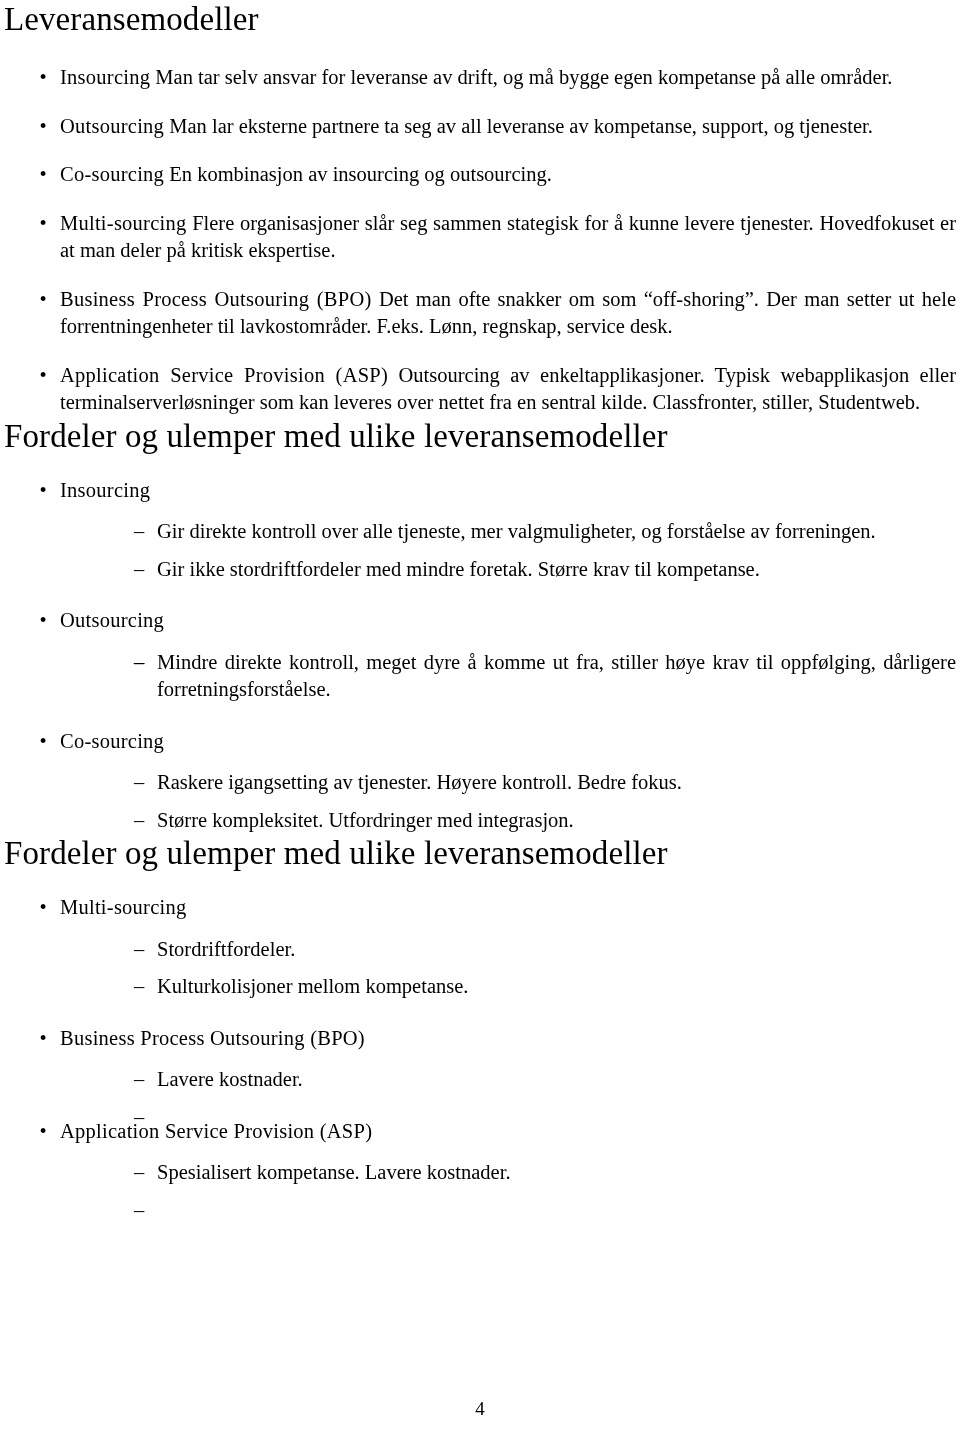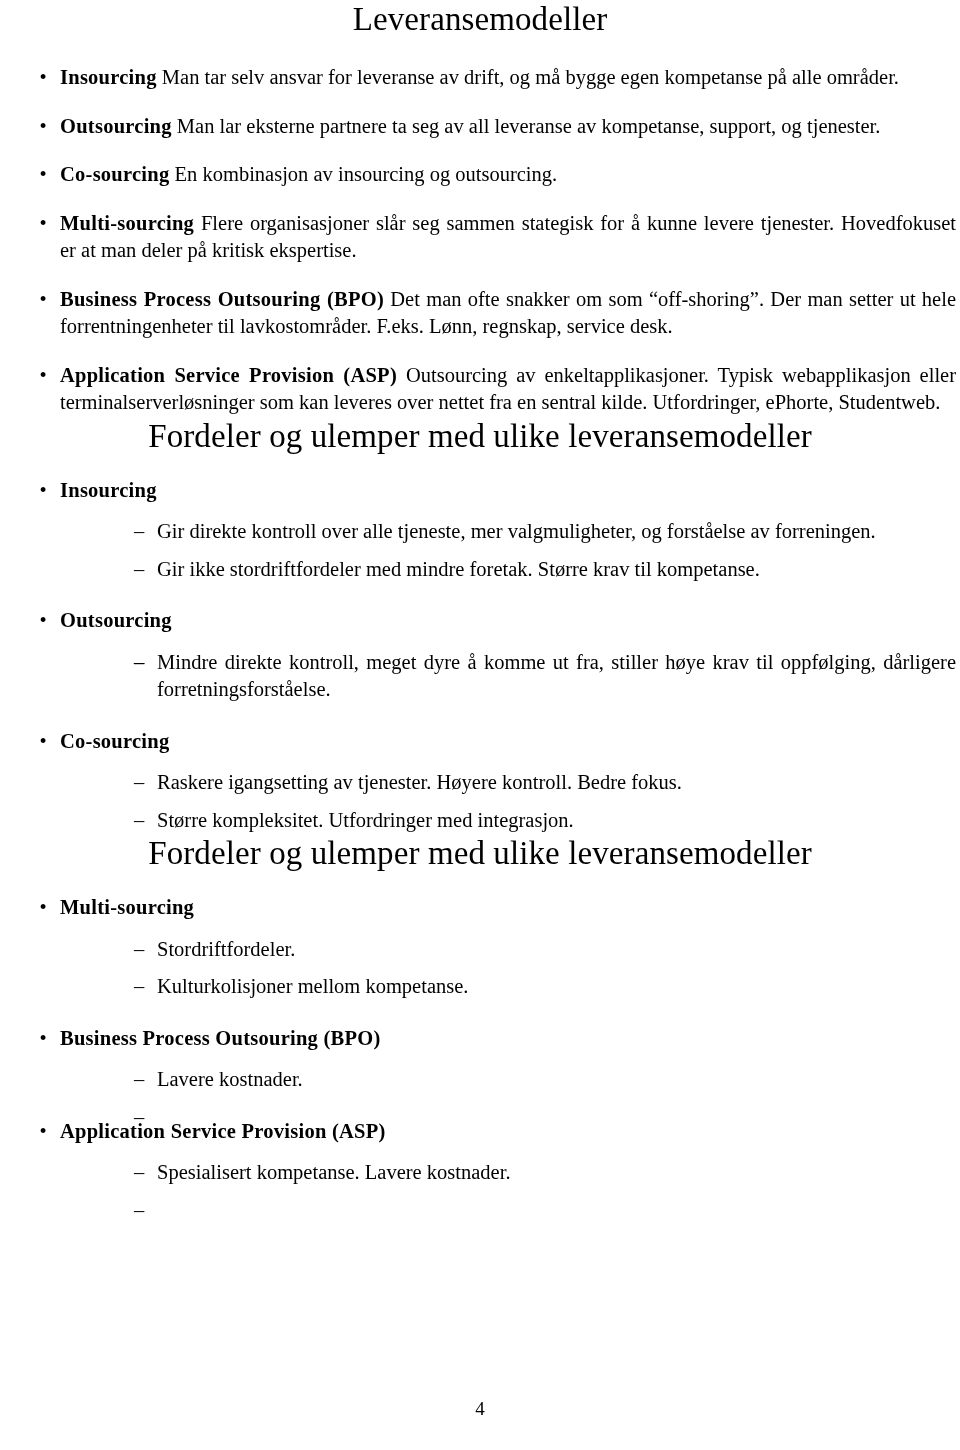--- a/index.html
+++ b/index.html
@@ -27,21 +27,20 @@
   
   h1.section-title {
     font-family: "Liberation Serif", "DejaVu Serif", serif;
     font-weight: 400;
     font-size: 33px;
     line-height: 38px;
     margin: 0;
     padding: 0;
     letter-spacing: 0.1px;
     white-space: nowrap;
-    text-align: center;
   }
   .title-leveransemodeller { margin-top: 2px; }
   .title-fordeler-1 { margin-top: 60px; }
   .title-fordeler-2 { margin-top: 58px; }
 
   
   ul.level1 {
     list-style: none;
     margin: 0;
     padding: 0;
@@ -59,21 +58,21 @@
   ul.level1 > li.item1 > .bullet-dot {
     position: absolute;
     left: 33px;
     top: 0;
     font-size: 20.5px;
     line-height: 27.5px;
     width: 12px;
     text-align: center;
   }
   .term {
-    font-weight: 700;
+    font-weight: 400;
     letter-spacing: 0.25px;
   }
   .desc { font-weight: 400; }
 
   
   .gap-para { margin-top: 21px !important; }
   .gap-first { margin-top: 26px !important; }
 
   
   li.item1.heading-only { margin-top: 0; }
@@ -148,21 +147,21 @@
       <span class="desc">Flere organisasjoner slår seg sammen stategisk for å kunne levere tjenester. Hovedfokuset er at man deler på kritisk ekspertise.</span>
     </li>
 
     <li class="item1 gap-para">
       <span class="bullet-dot">•</span><span class="term">Business Process Outsouring (BPO)</span>
       <span class="desc">Det man ofte snakker om som “off-shoring”. Der man setter ut hele forrentningenheter til lavkostområder. F.eks. Lønn, regnskap, service desk.</span>
     </li>
 
     <li class="item1 gap-para">
       <span class="bullet-dot">•</span><span class="term">Application Service Provision (ASP)</span>
-      <span class="desc">Outsourcing av enkeltapplikasjoner. Typisk webapplikasjon eller terminalserverløsninger som kan leveres over nettet fra en sentral kilde. Utfordringer, ePhorte, Studentweb.</span>
+      <span class="desc">Outsourcing av enkeltapplikasjoner. Typisk webapplikasjon eller terminalserverløsninger som kan leveres over nettet fra en sentral kilde. Classfronter, stiller, Studentweb.</span>
     </li>
 
   </ul>
 
   <h1 class="section-title title-fordeler-1">Fordeler og ulemper med ulike leveransemodeller</h1>
 
   <ul class="level1">
 
     <li class="item1 heading-only gap-heading-first">
       <span class="bullet-dot">•</span><span class="term">Insourcing</span>

